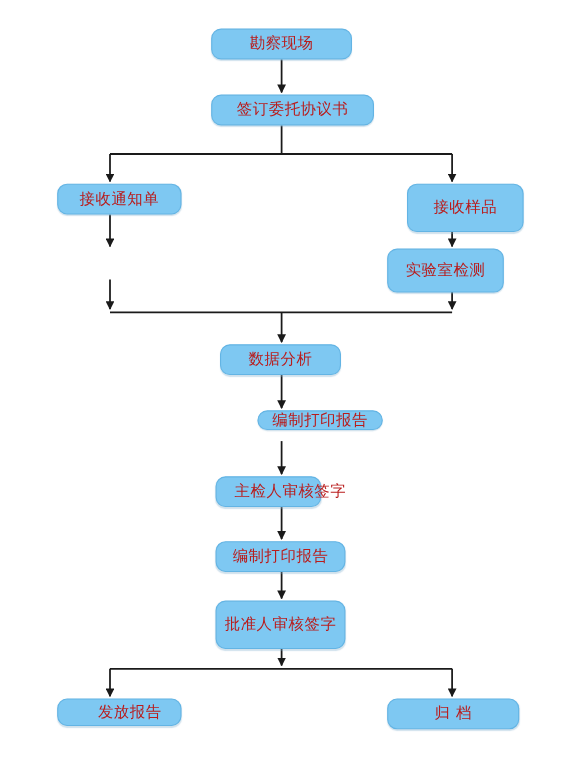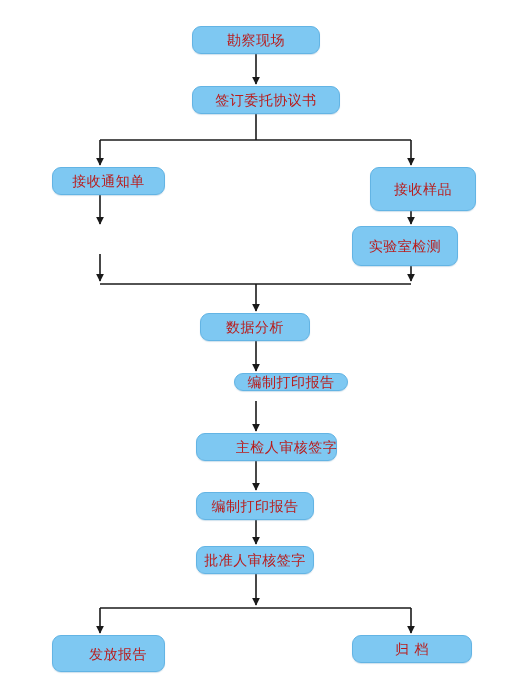--- a/index.html
+++ b/index.html
@@ -95,23 +95,23 @@
 
   <div class="node" style="left:370px;top:167px;width:106px;height:44px;">接收样品</div>
 
 
   <div class="node" style="left:352px;top:226px;width:106px;height:40px;">实验室检测</div>
 
   <div class="node" style="left:200px;top:313px;width:110px;height:28px;">数据分析</div>
 
   <div class="node" style="left:198px;top:373px;width:114px;height:18px;margin-left:36px;">编制打印报告</div>
 
-  <div class="node" style="left:196px;top:433px;width:141px;height:28px;padding-left:40px;">主检人审核签字</div>
+  <div class="node" style="left:196px;top:433px;width:96px;height:28px;padding-left:40px;">主检人审核签字</div>
 
   <div class="node" style="left:196px;top:492px;width:118px;height:28px;">编制打印报告</div>
 
-  <div class="node" style="left:196px;top:546px;width:118px;height:28px;">批准人审核签字</div>
+  <div class="node" style="left:196px;top:546px;width:118px;height:44px;">批准人审核签字</div>
 
-  <div class="node" style="left:52px;top:635px;width:113px;height:37px;padding-left:19px;">发放报告</div>
+  <div class="node" style="left:52px;top:635px;width:113px;height:25px;padding-left:19px;">发放报告</div>
 
   <div class="node" style="left:352px;top:635px;width:120px;height:28px;">归  档</div>
 
 </div>
 
 </body></html>

